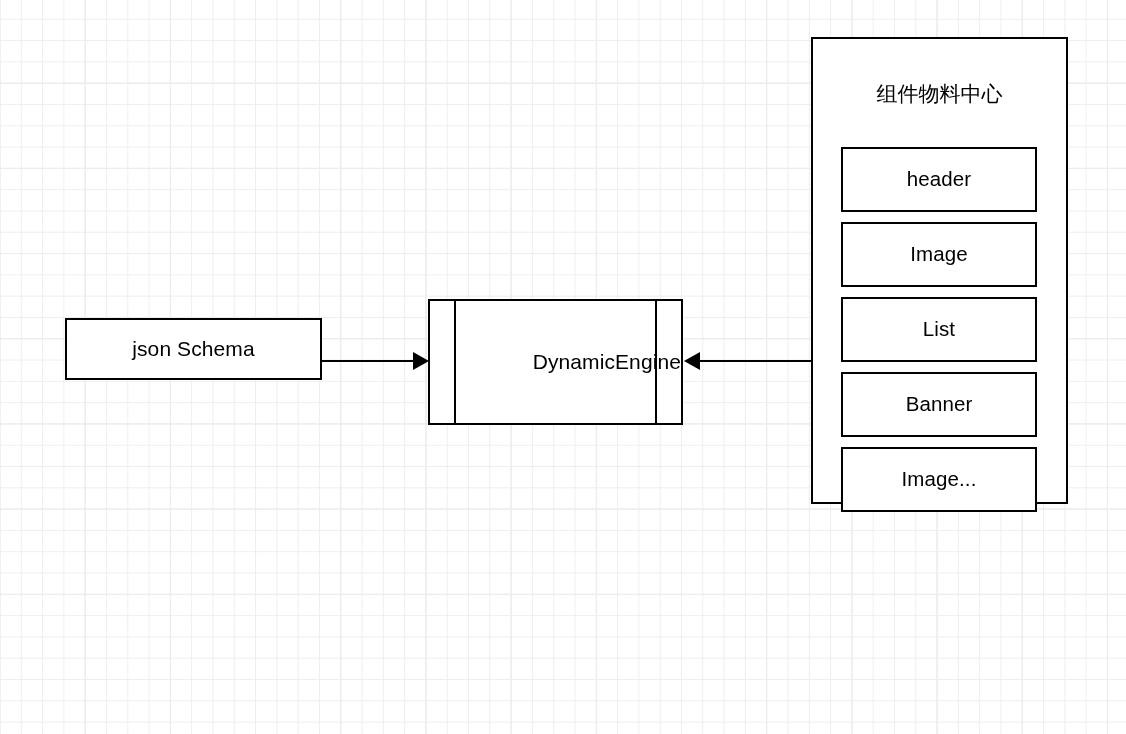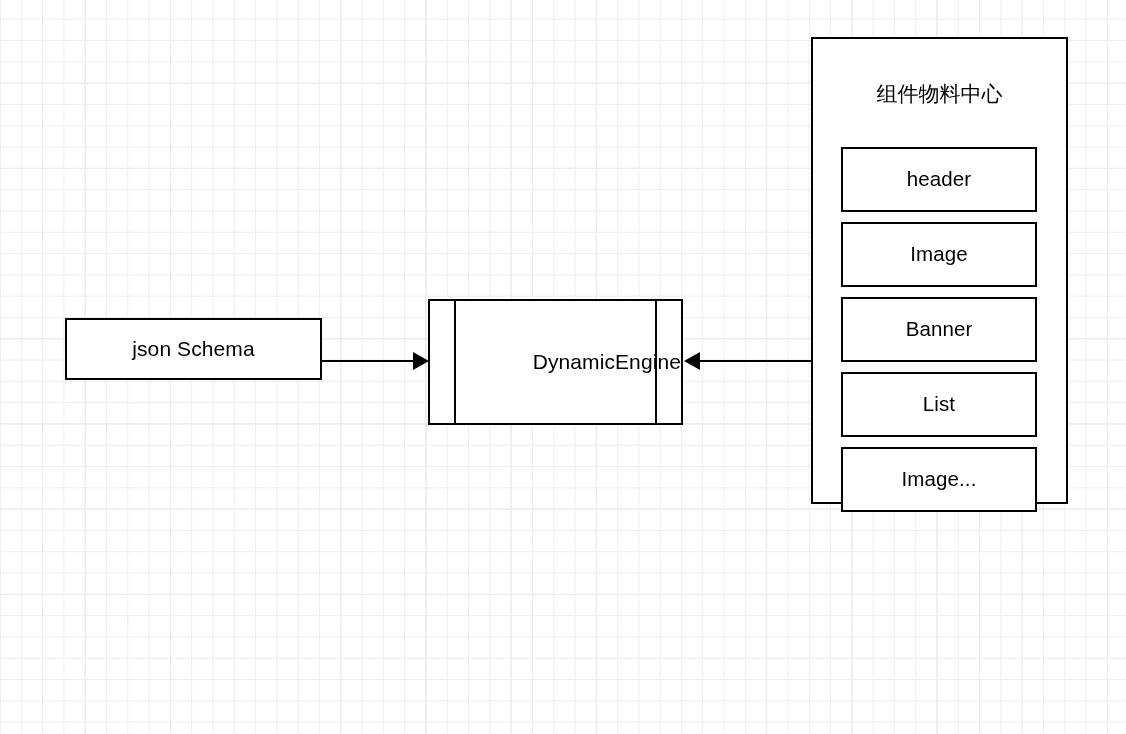--- a/index.html
+++ b/index.html
@@ -177,24 +177,24 @@
   <div id="component-center-panel">
     <div id="component-center-title">组件物料中心</div>
     <div id="component-list">
       <div class="component-item">
         <span class="node-label">header</span>
       </div>
       <div class="component-item">
         <span class="node-label">Image</span>
       </div>
       <div class="component-item">
+        <span class="node-label">List</span>
+      </div>
+      <div class="component-item">
         <span class="node-label">Banner</span>
-      </div>
-      <div class="component-item">
-        <span class="node-label">List</span>
       </div>
       <div class="component-item">
         <span class="node-label">Image...</span>
       </div>
     </div>
   </div>
 
 </div>
 
 </body></html>

